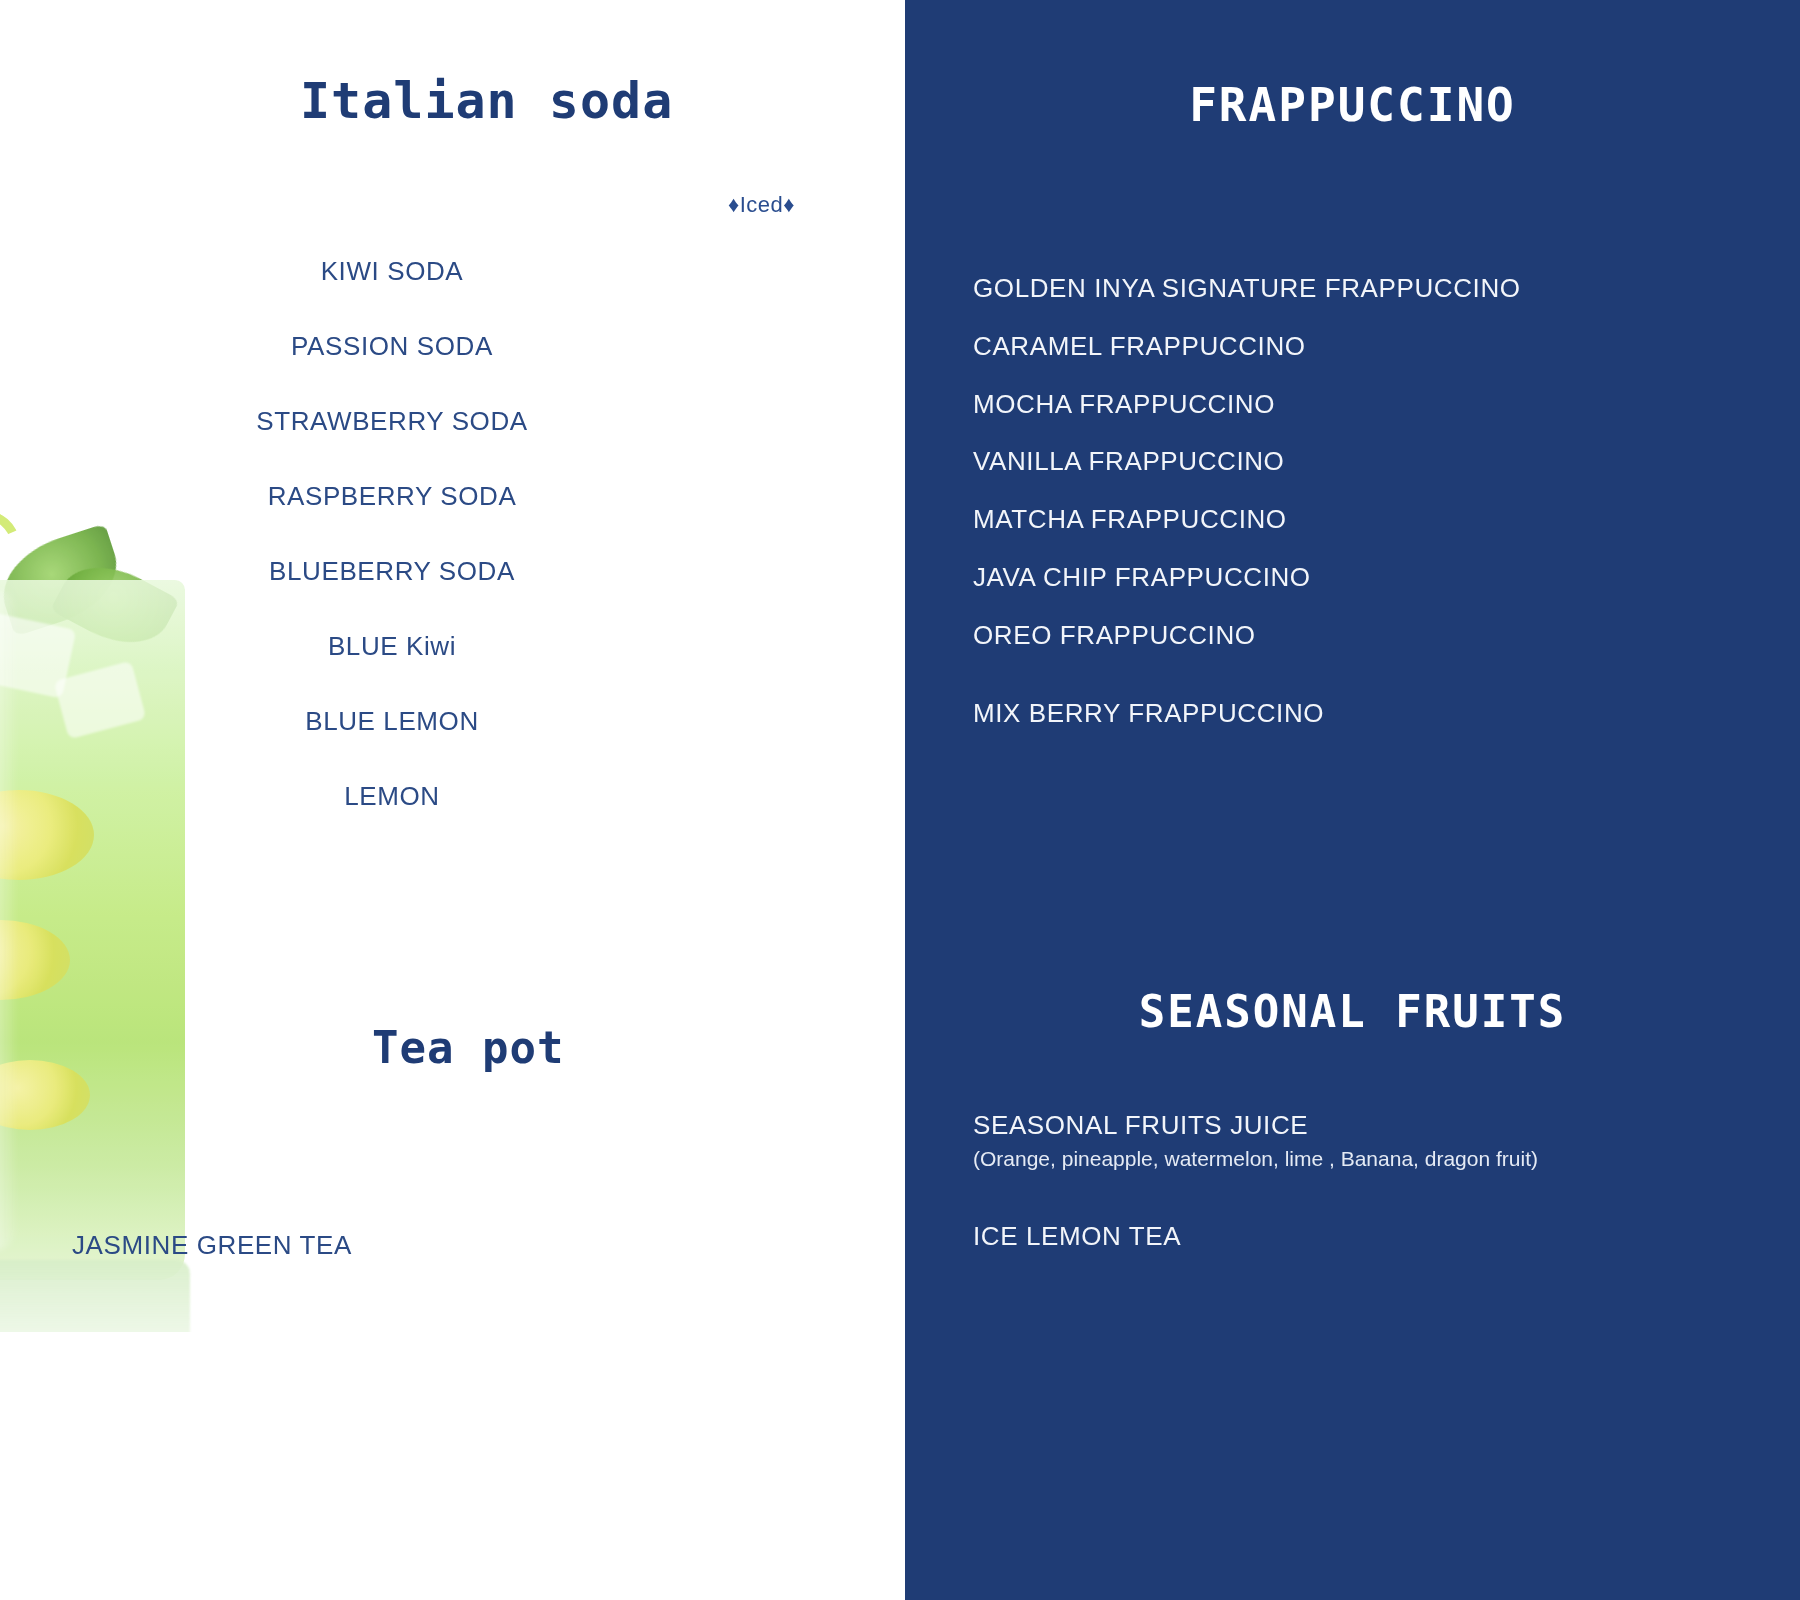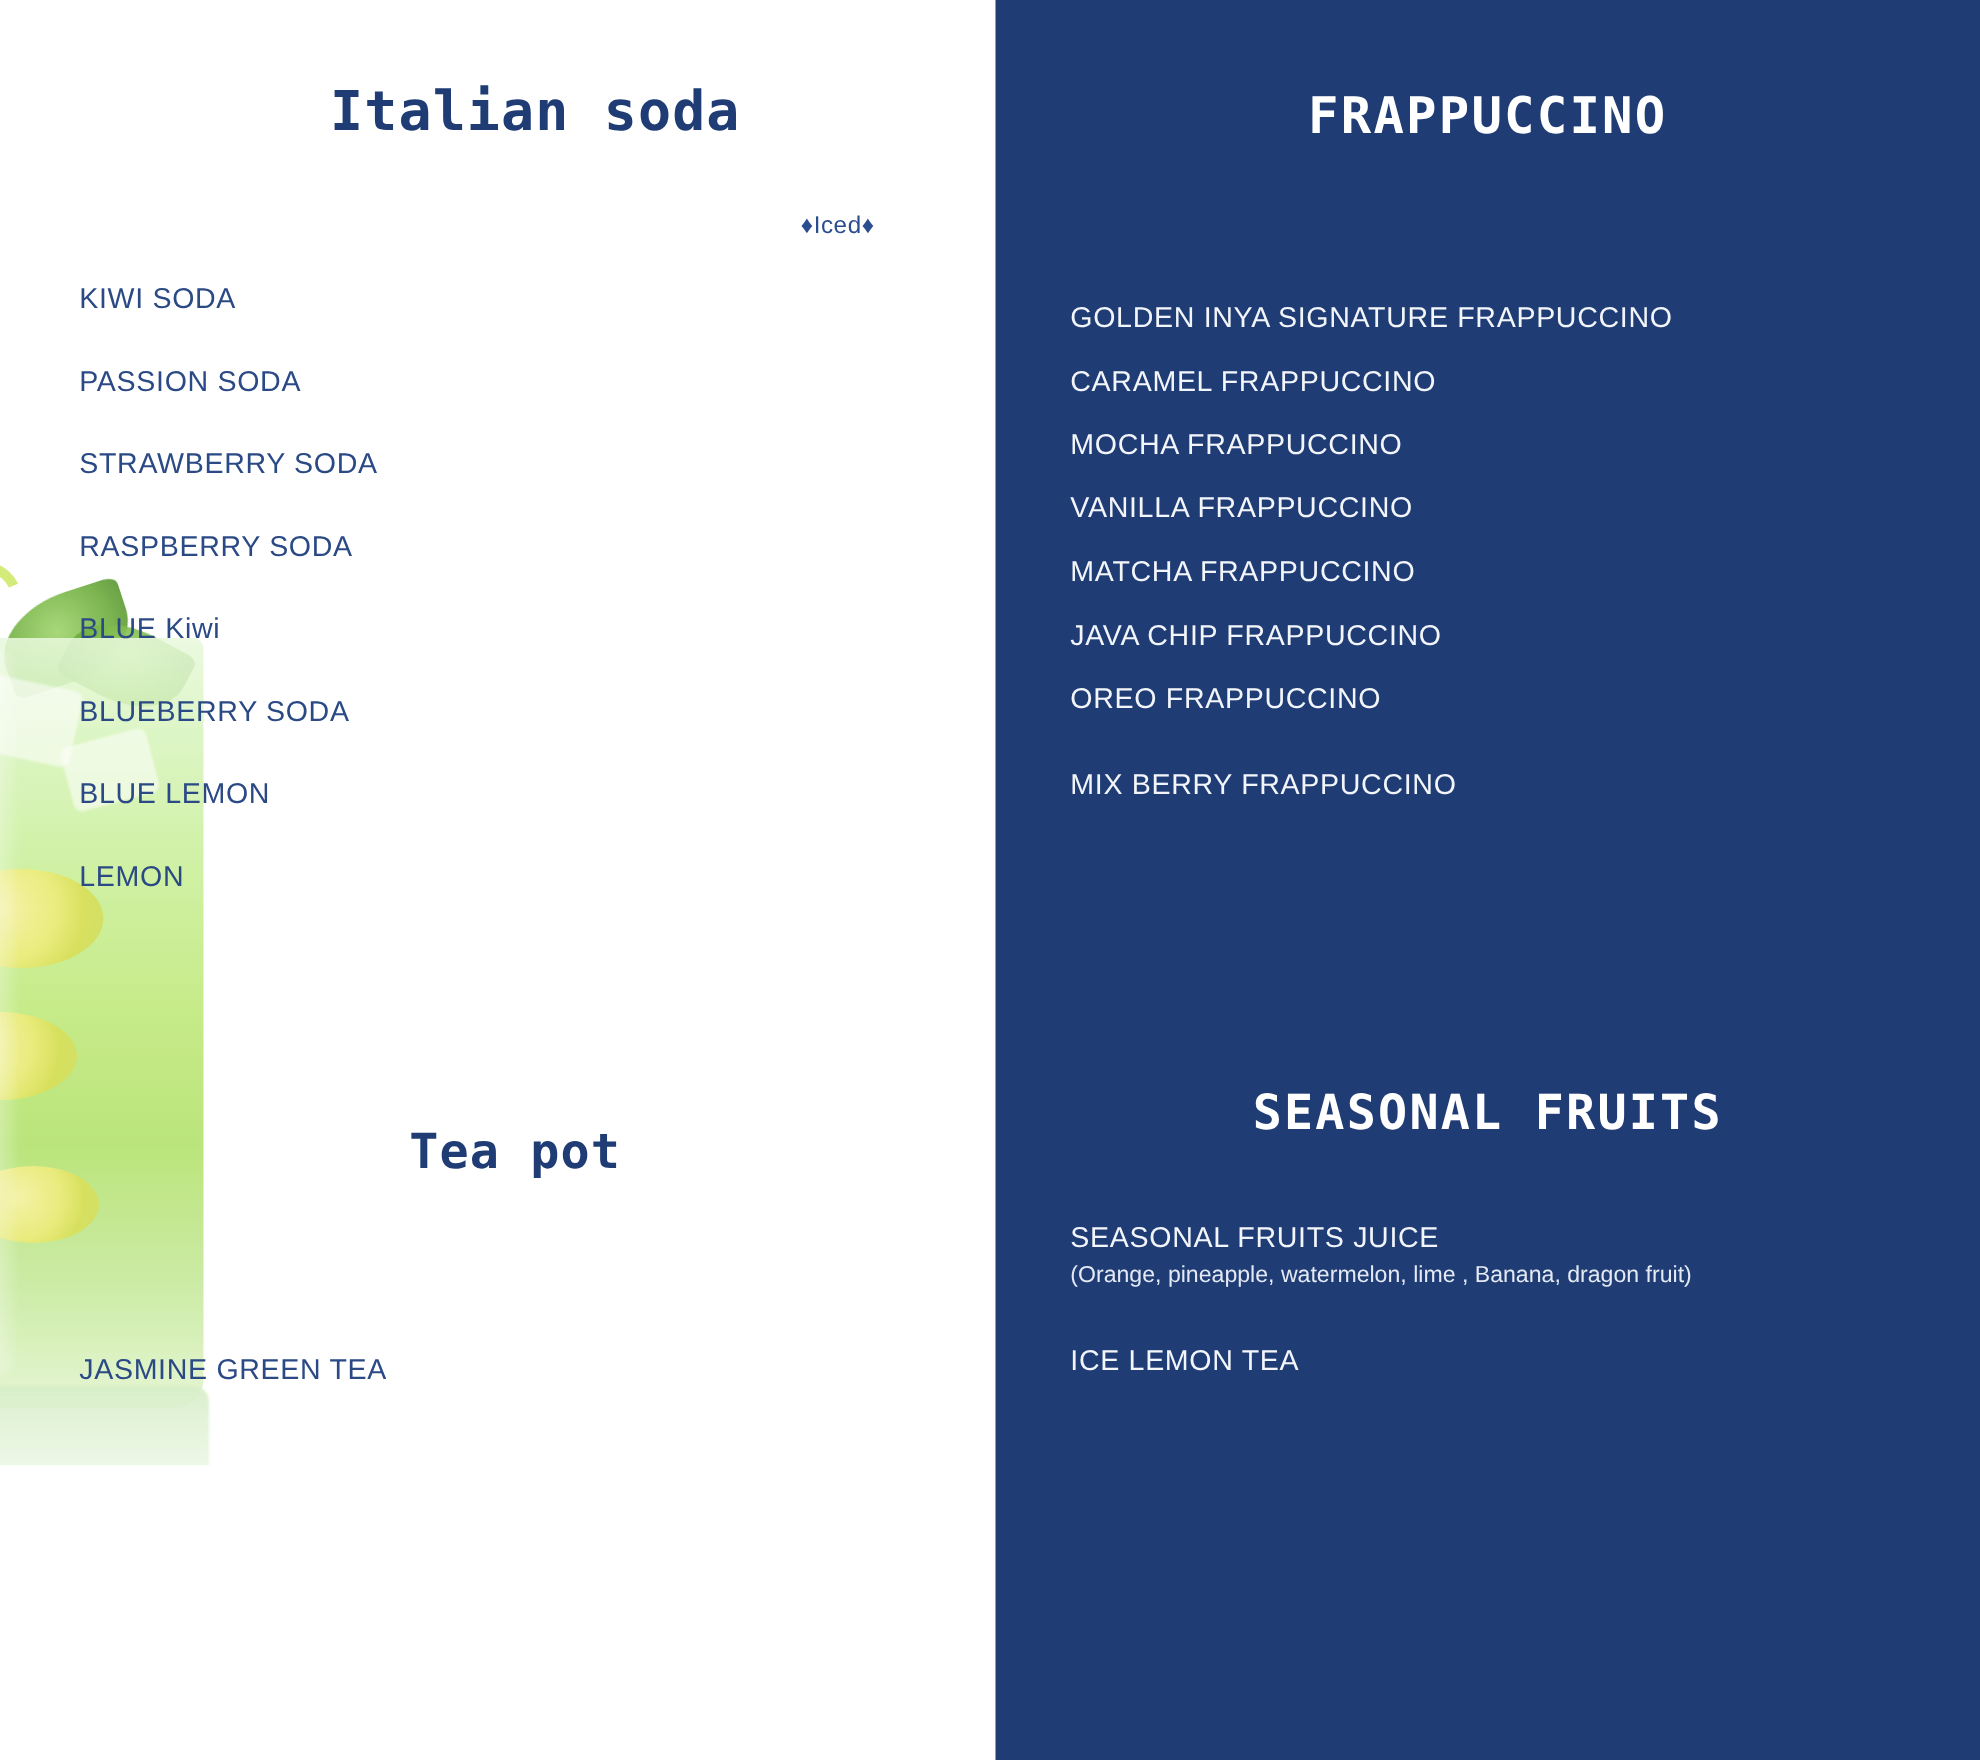--- a/index.html
+++ b/index.html
@@ -17,20 +17,21 @@
     display: flex;
   }
 
   
   .left-panel {
     position: relative;
     width: 905px;
     height: 1332px;
     background: #ffffff;
     overflow: hidden;
+    text-align: center;
   }
 
   
   .drink-photo {
     position: absolute;
     left: -60px;
     top: 500px;
     width: 290px;
     height: 900px;
     pointer-events: none;
@@ -261,22 +262,22 @@
     <div class="left-content">
       <div class="title-serif italian-title">Italian soda</div>
 
       <div class="iced-label">♦Iced♦</div>
 
       <div class="soda-list">
         <div class="menu-line">KIWI SODA</div>
         <div class="menu-line">PASSION SODA</div>
         <div class="menu-line">STRAWBERRY SODA</div>
         <div class="menu-line">RASPBERRY SODA</div>
+        <div class="menu-line">BLUEBERRY SODA</div>
         <div class="menu-line">BLUE Kiwi</div>
-        <div class="menu-line">BLUEBERRY SODA</div>
         <div class="menu-line">BLUE LEMON</div>
         <div class="menu-line">LEMON</div>
       </div>
 
       <div class="title-serif tea-title">Tea pot</div>
 
       <div class="tea-list">
         <div class="menu-line">JASMINE GREEN TEA</div>
       </div>
     </div>

